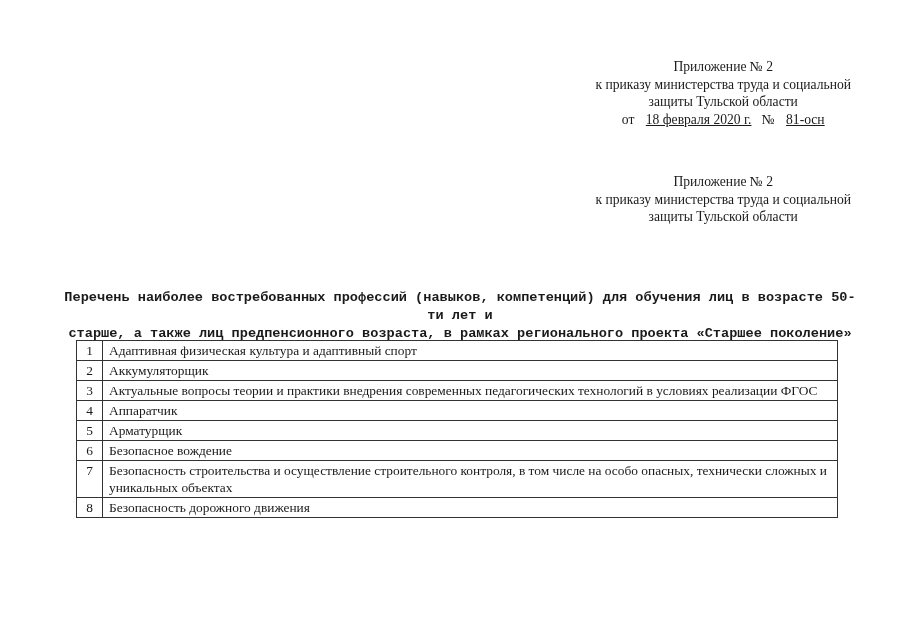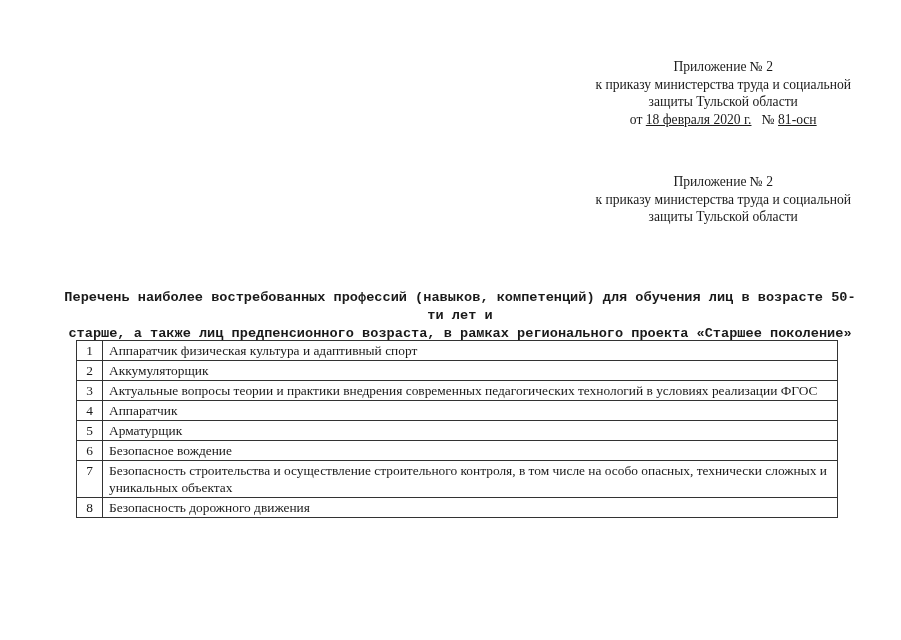--- a/index.html
+++ b/index.html
@@ -3,21 +3,21 @@
 <meta charset="utf-8">
 <style>
   html, body { margin:0; padding:0; background:#ffffff; }
   body { width:901px; height:640px; position:relative; overflow:hidden;
          font-family:"DejaVu Serif", "Liberation Serif", serif; color:#1a1a1a; }
   .appendix { position:absolute; right:50px; text-align:center;
               font-family:"Liberation Serif", serif; font-size:13.6px; line-height:17.5px; }
   .appendix div { white-space:nowrap; }
   #app1 { top:58px; }
   #app2 { top:173px; }
-  .u { text-decoration:underline; }
+  .u { text-decoration:underline;margin-left:8px; }
   .title { position:absolute; left:60px; width:800px; top:289px; text-align:center;
            font-family:Liberation Mono, monospace; font-weight:bold; font-size:13.6px; line-height:18px; }
   table { position:absolute; left:76px; top:340px; width:762px; border-collapse:collapse;
           font-family:"Liberation Serif", serif; font-size:13.4px; }
   td { border:1px solid #333; padding:1px 6px 1px 6px; line-height:17px; vertical-align:top; }
   td.num { width:21px; text-align:center; padding:1px 2px; }
 </style>
 </head>
 <body>
 
@@ -40,21 +40,21 @@
 
 <div class="title">
   <div>Перечень наиболее востребованных профессий (навыков, компетенций) для обучения лиц в возрасте 50-ти лет и</div>
   <div>старше, а также лиц предпенсионного возраста, в рамках регионального проекта «Старшее поколение»</div>
 </div>
 
 <table>
   <tbody id="tbody">
       <tr>
         <td class="num">1</td>
-        <td>Аппаратчик физическая культура и адаптивный спорт</td>
+        <td>Адаптивная физическая культура и адаптивный спорт</td>
       </tr>
       <tr>
         <td class="num">2</td>
         <td>Аккумуляторщик</td>
       </tr>
       <tr>
         <td class="num">3</td>
         <td>Актуальные вопросы теории и практики внедрения современных педагогических технологий в условиях реализации ФГОС</td>
       </tr>
       <tr>

